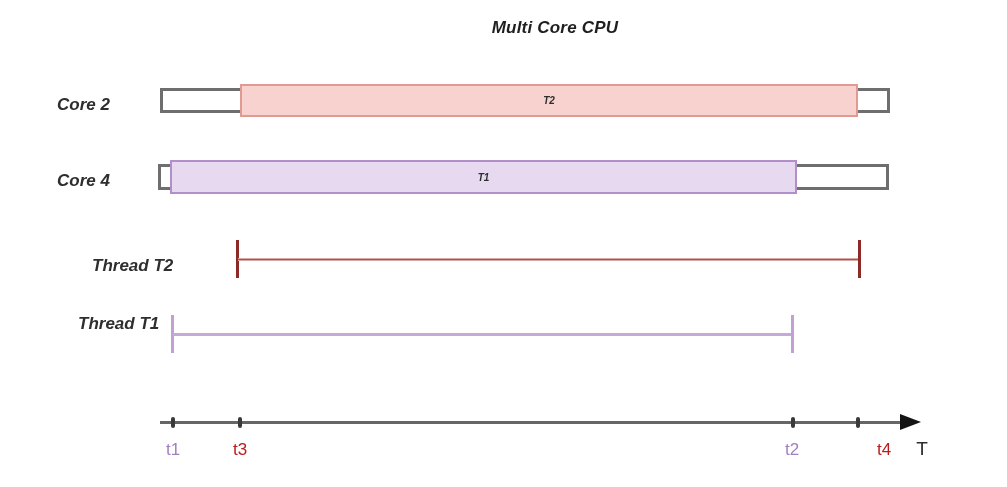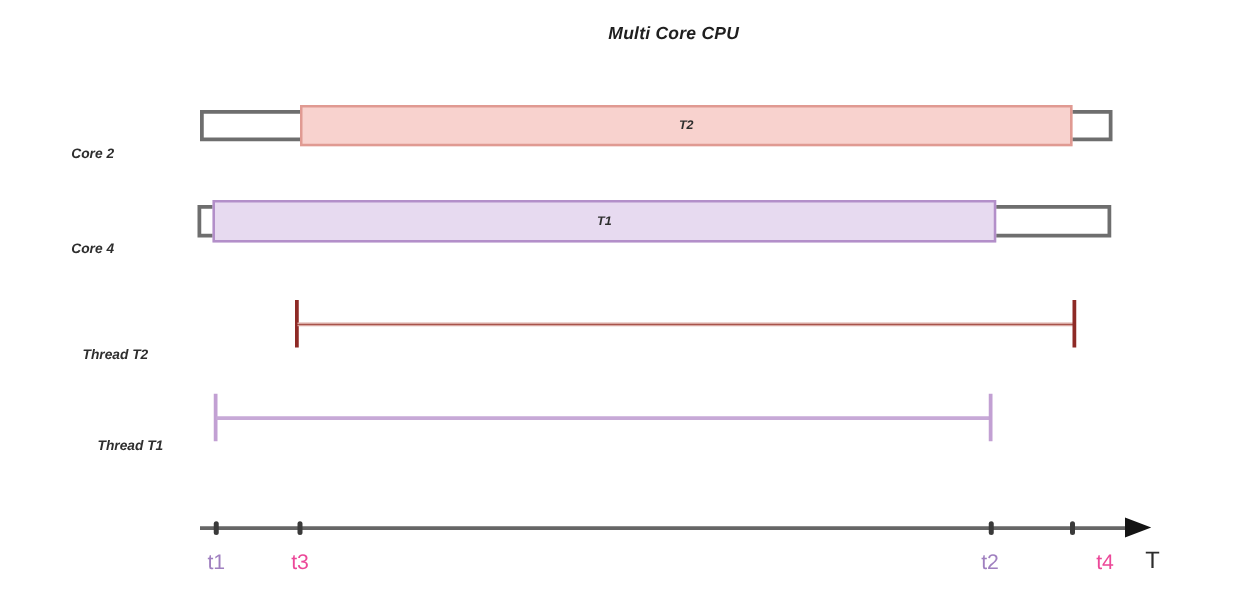--- a/index.html
+++ b/index.html
@@ -4,33 +4,33 @@
 <style>
   html,body{margin:0;padding:0;background:#fff;}
   .canvas{
     position:relative;
     width:1007px;height:487px;
     background:#ffffff;
     font-family:"Liberation Sans", sans-serif;
     overflow:hidden;
   }
   .title{
-    position:absolute;left:144px;top:18px;width:790px;
+    position:absolute;left:160px;top:18px;width:790px;
     text-align:center;
-    font-size:14px;font-weight:bold;font-style:italic;color:#1f1f1f;
+    font-size:17px;font-weight:bold;font-style:italic;color:#1f1f1f;
     letter-spacing:0.2px;
   }
   .row-label{
     position:absolute;
-    font-size:11px;font-weight:bold;font-style:italic;color:#2e2e2e;margin-top:22px;
+    font-size:17px;font-weight:bold;font-style:italic;color:#2e2e2e;
   }
   .lbl-core2{left:57px;top:95px;}
   .lbl-core1{left:57px;top:171px;}
-  .lbl-thread2{left:66px;top:256px;}
-  .lbl-thread1{left:78px;top:329px;}
+  .lbl-thread2{left:92px;top:256px;}
+  .lbl-thread1{left:78px;top:314px;}
 
   .idle-rect{
     position:absolute;
     background:#ffffff;
     border:3px solid #6e6e6e;
     box-sizing:border-box;
   }
   .idle-core2{left:160px;top:88px;width:730px;height:25px;}
   .idle-core1{left:158px;top:164px;width:731px;height:26px;}
 
@@ -85,21 +85,21 @@
   .atick-t1{left:171px;}
   .atick-t3{left:238px;}
   .atick-t2{left:791px;}
   .atick-t4{left:856px;}
 
   .axis-tick-label{
     position:absolute;top:440px;width:36px;
     text-align:center;font-size:17px;
   }
   .axis-tick-label.purple{color:#a080c0;}
-  .axis-tick-label.red{color:#ec4899;}
+  .axis-tick-label.red{color:#b91c1c;}
   .alab-t1{left:155px;}
   .alab-t3{left:222px;}
   .alab-t2{left:774px;}
   .alab-t4{left:866px;}
   .axis-name{
     position:absolute;left:904px;top:438px;width:36px;
     text-align:center;font-size:19px;color:#2d2d2d;
   }
 </style>
 </head>

